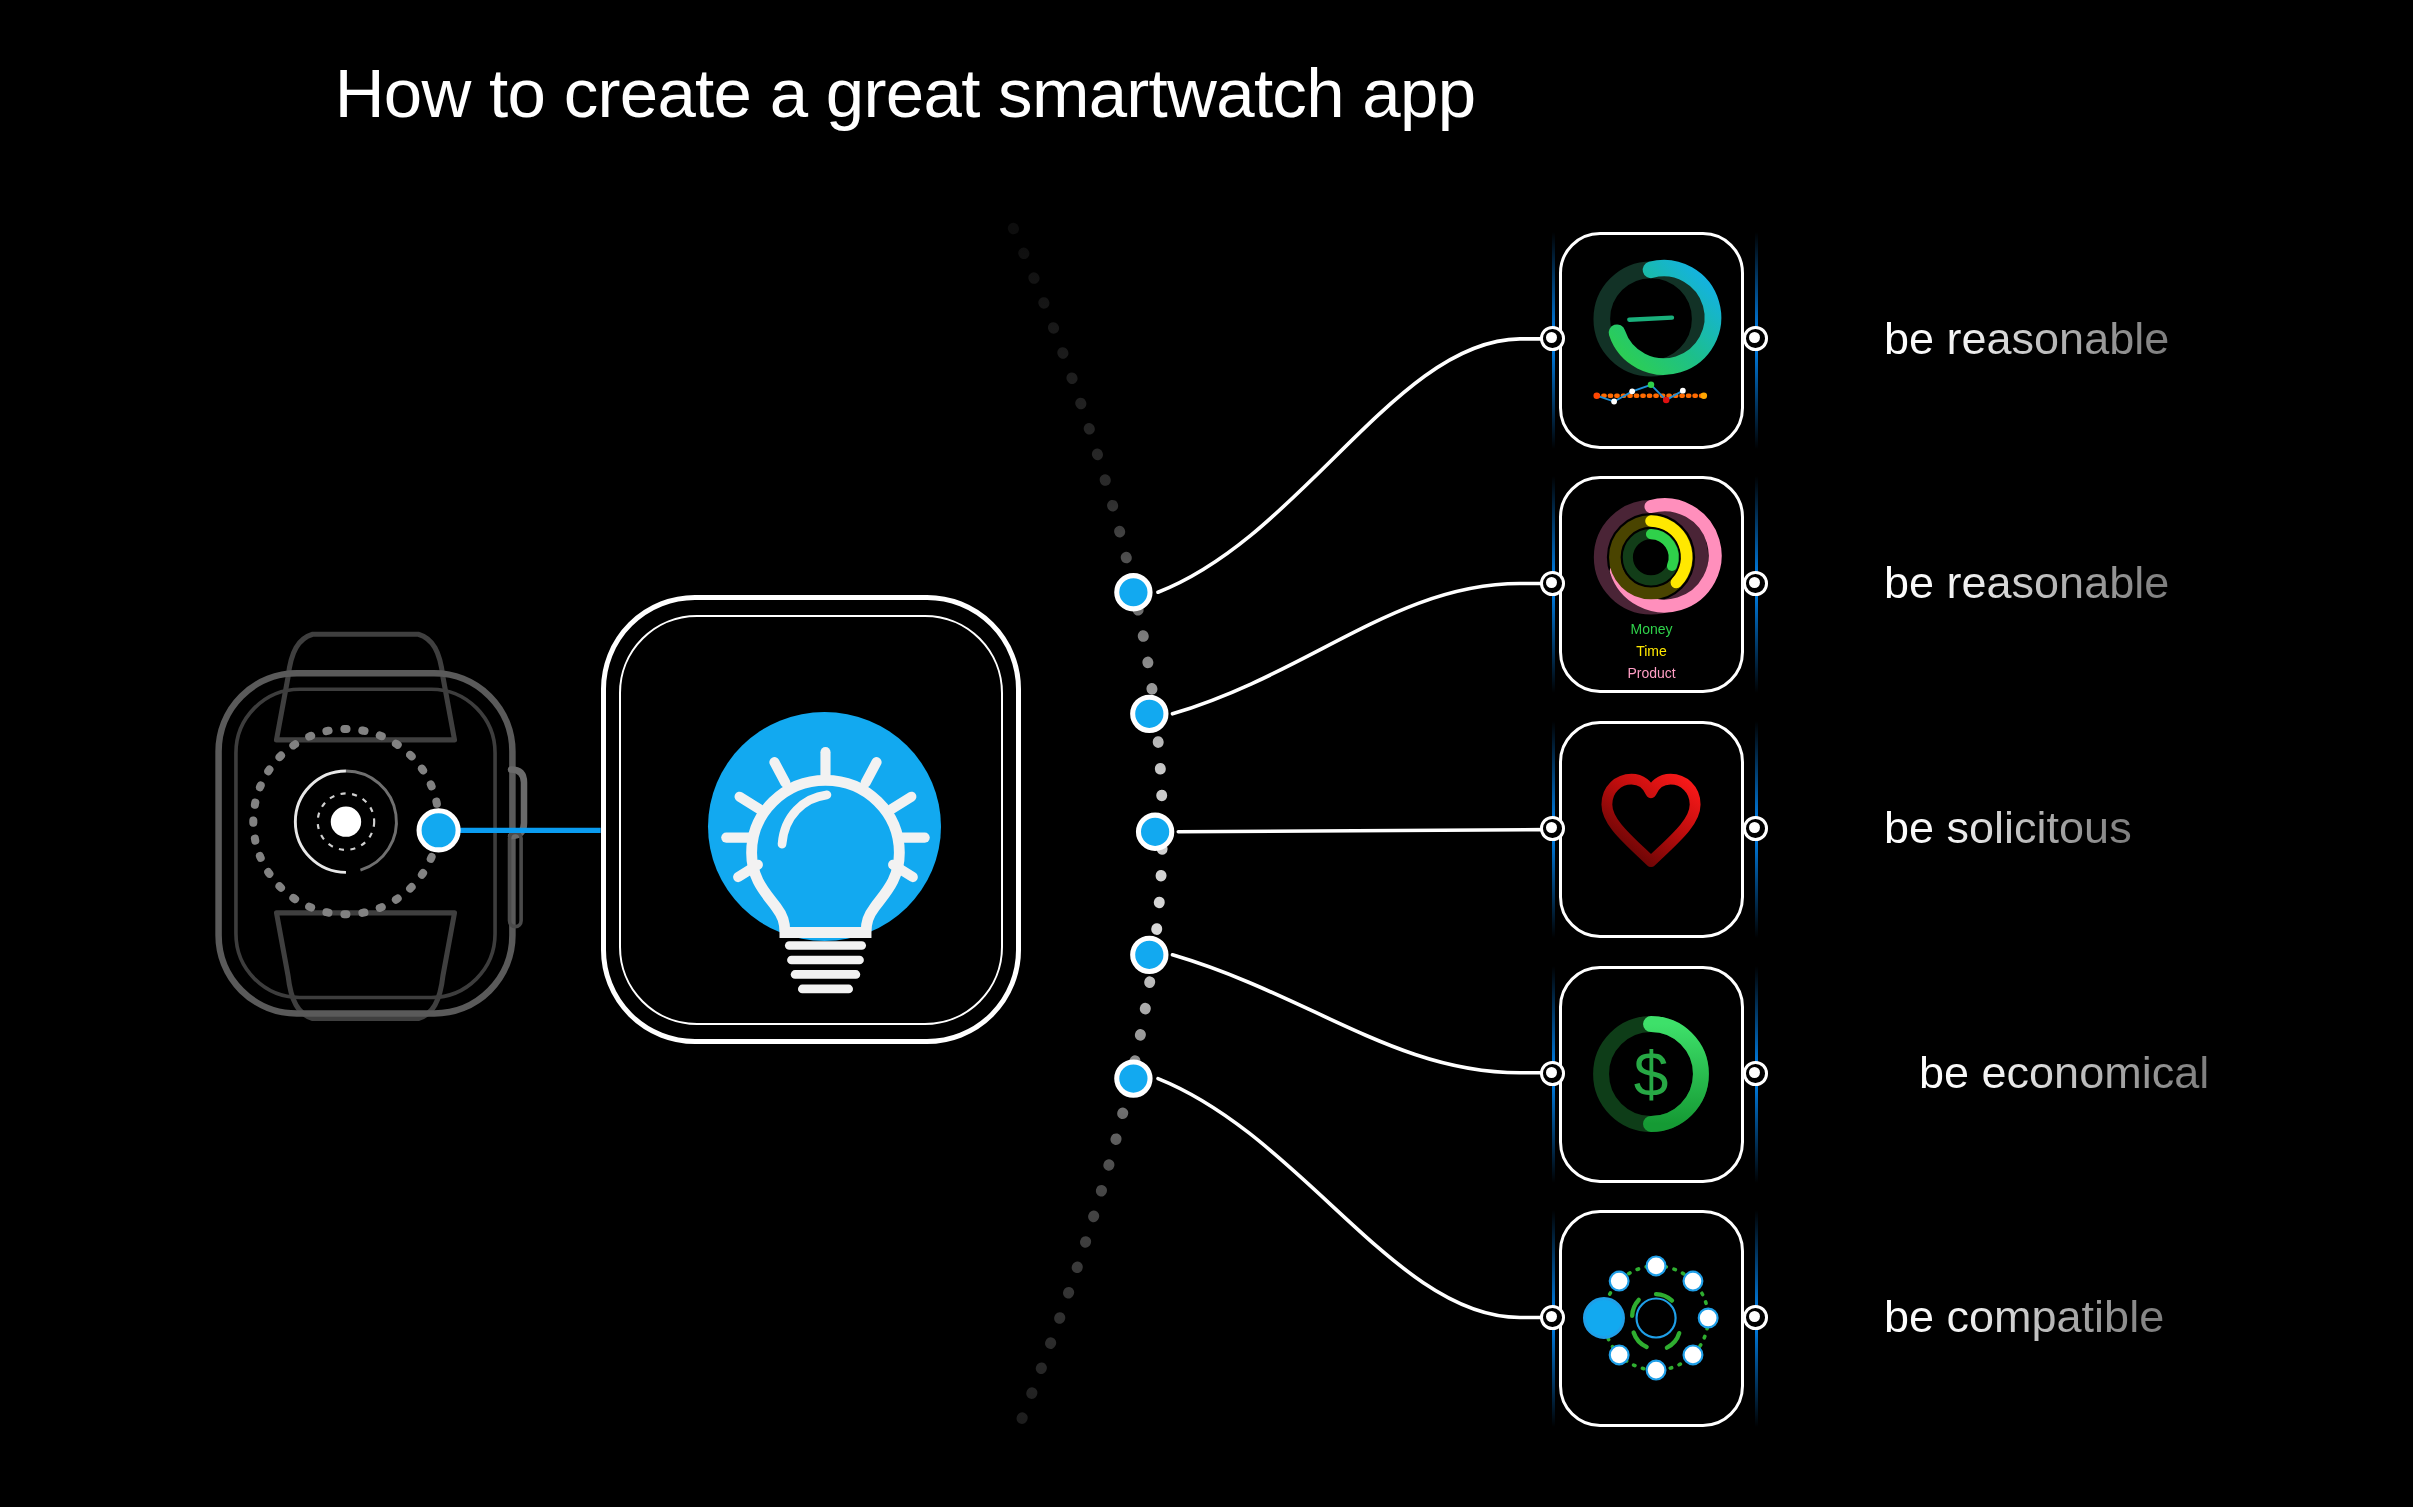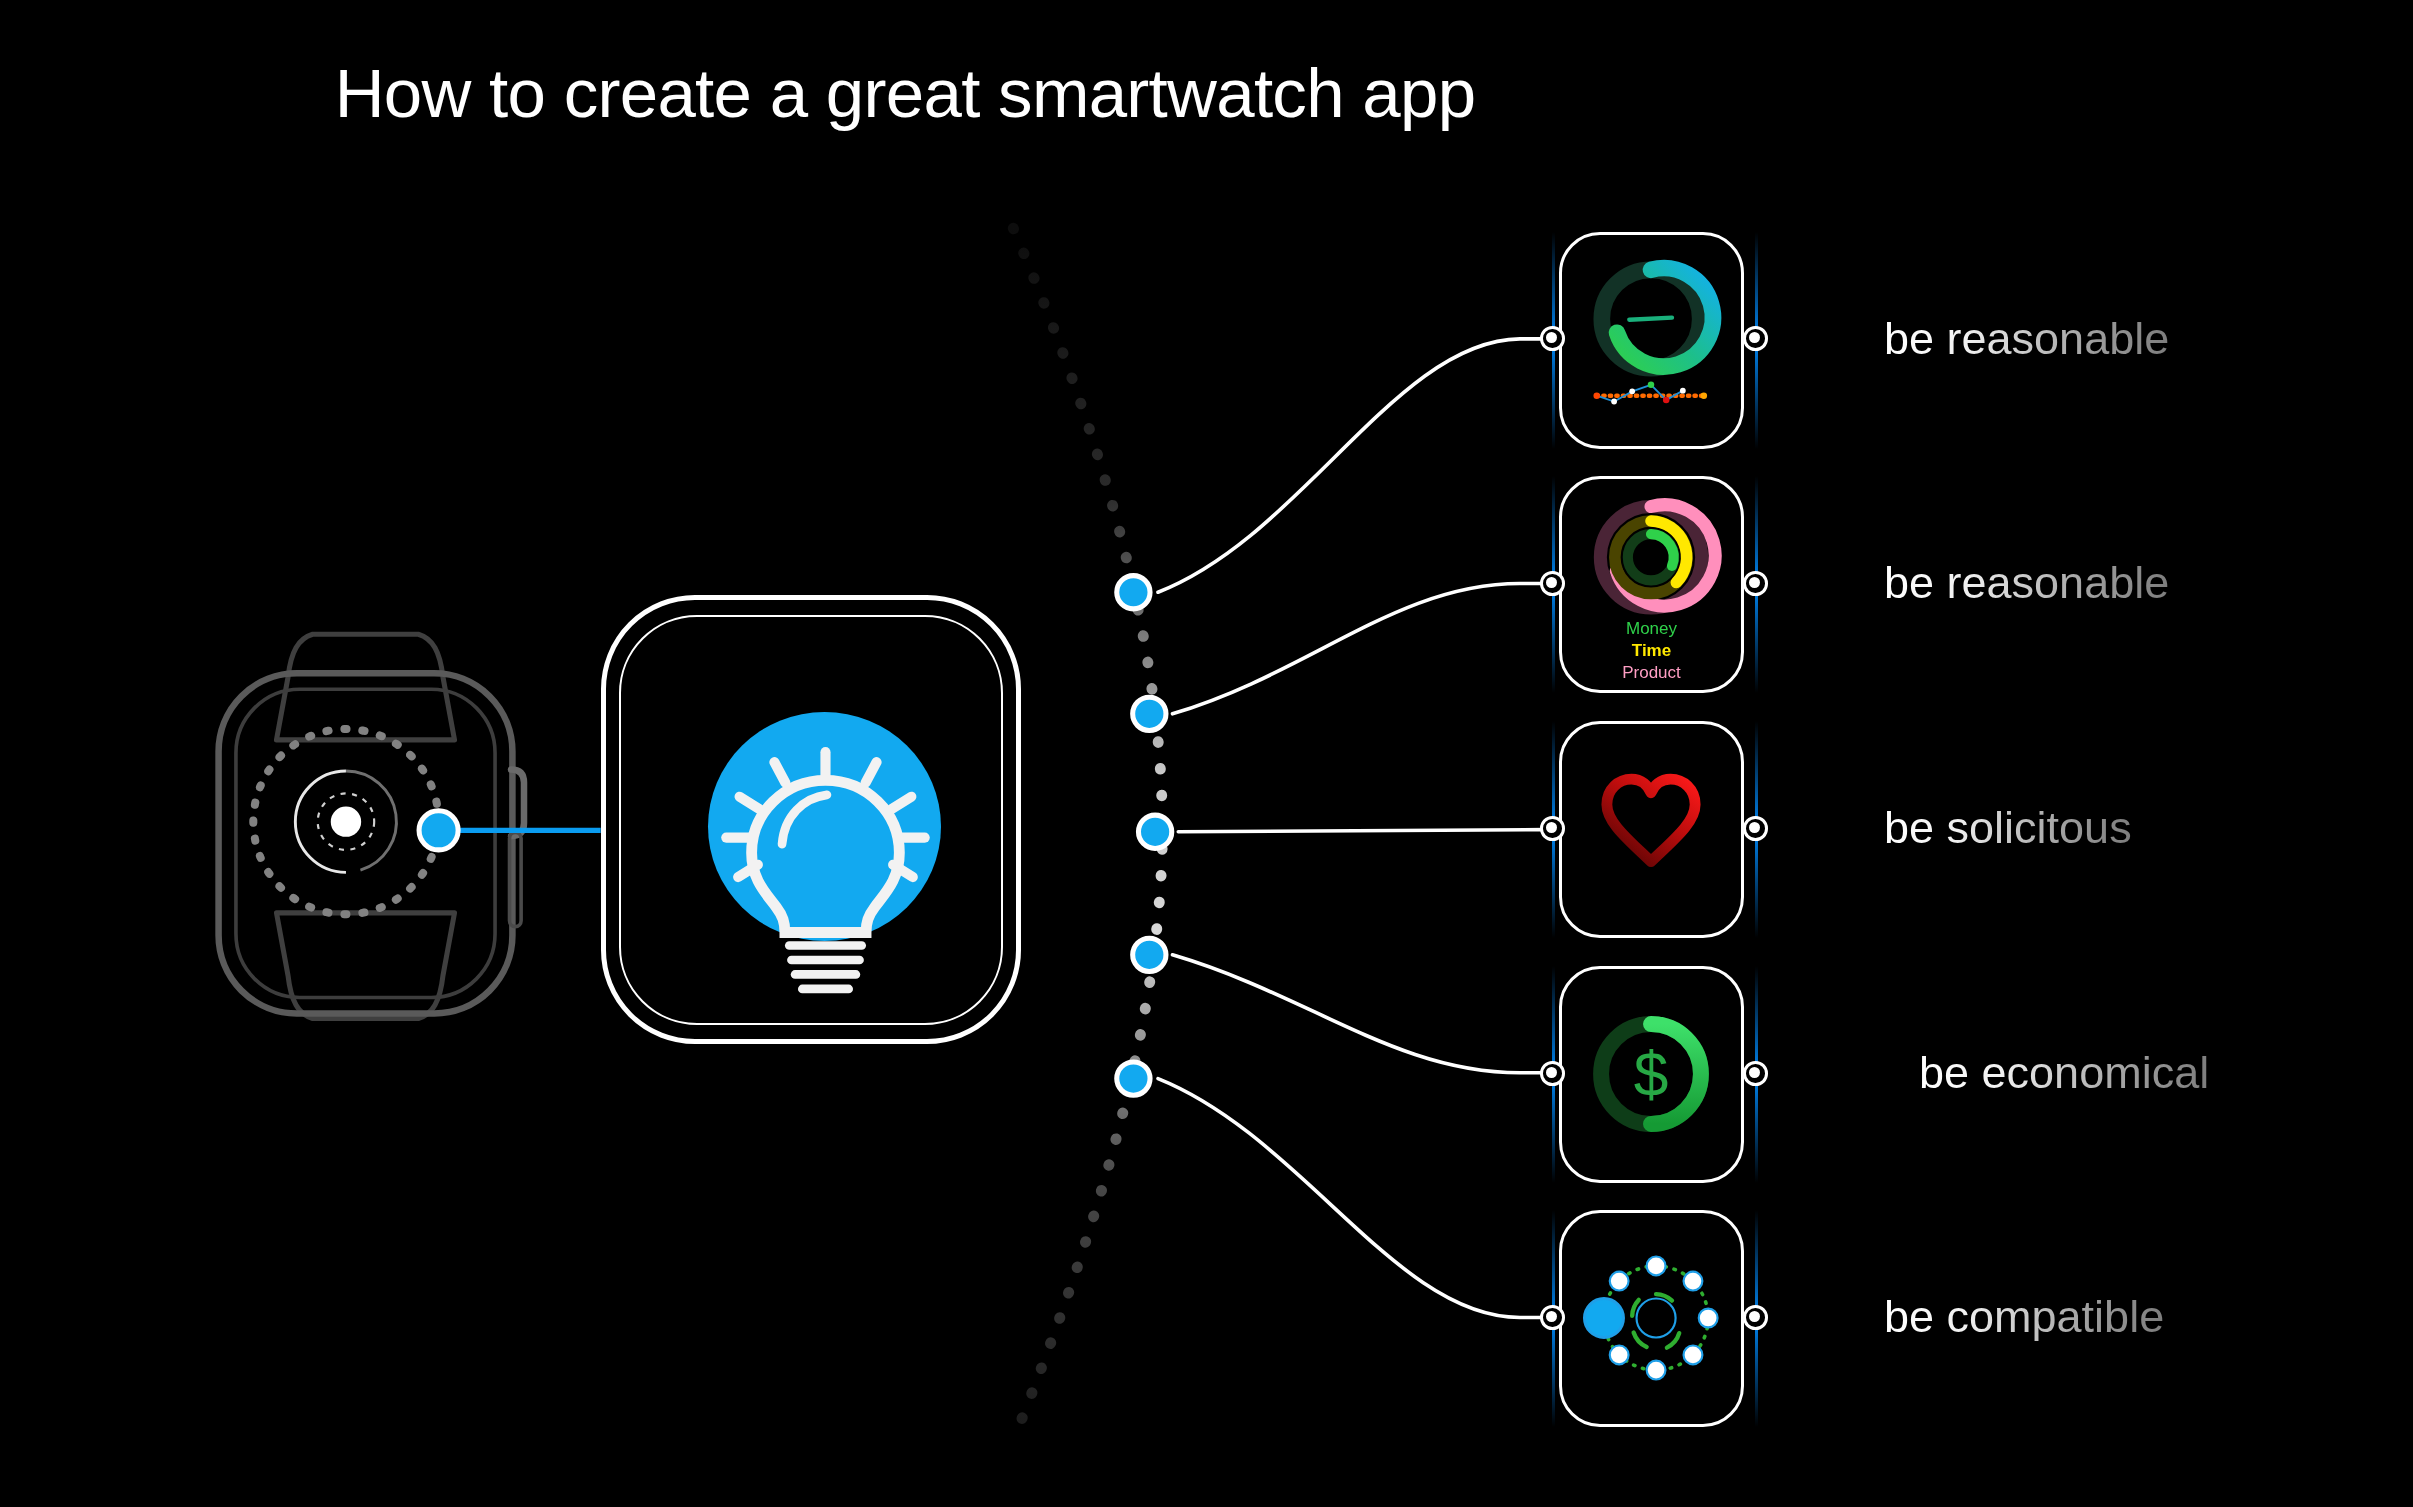--- a/index.html
+++ b/index.html
@@ -95,26 +95,26 @@
     background-clip: text;
     color: transparent;
     -webkit-text-fill-color: transparent;
   }
 
   
   .ring-legend {
     position: absolute;
     width: 100%;
     text-align: center;
-    font-size: 17px;
+    font-size: 14px;
     line-height: 22px;
     font-weight: 400;
   }
   .lg-money   { color: #2fd14a; }
-  .lg-time    { color: #ffe800; font-weight: bold; }
+  .lg-time    { color: #ffe800; }
   .lg-product { color: #ff9ec4; }
 
   
   #hub-watch {
     position: absolute;
     left: 601px;
     top: 595px;
     width: 420px;
     height: 449px;
   }

